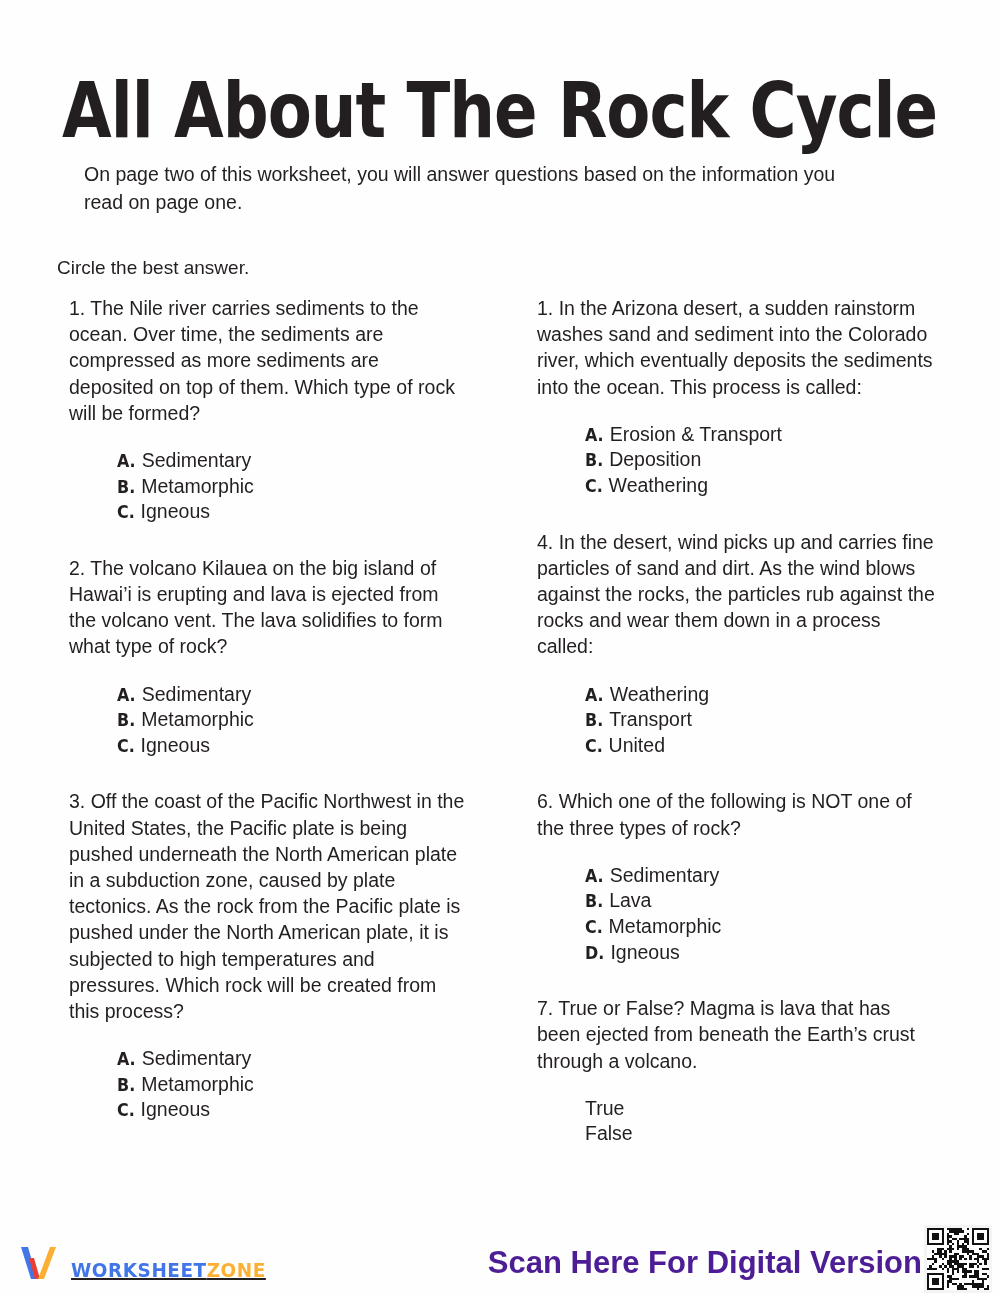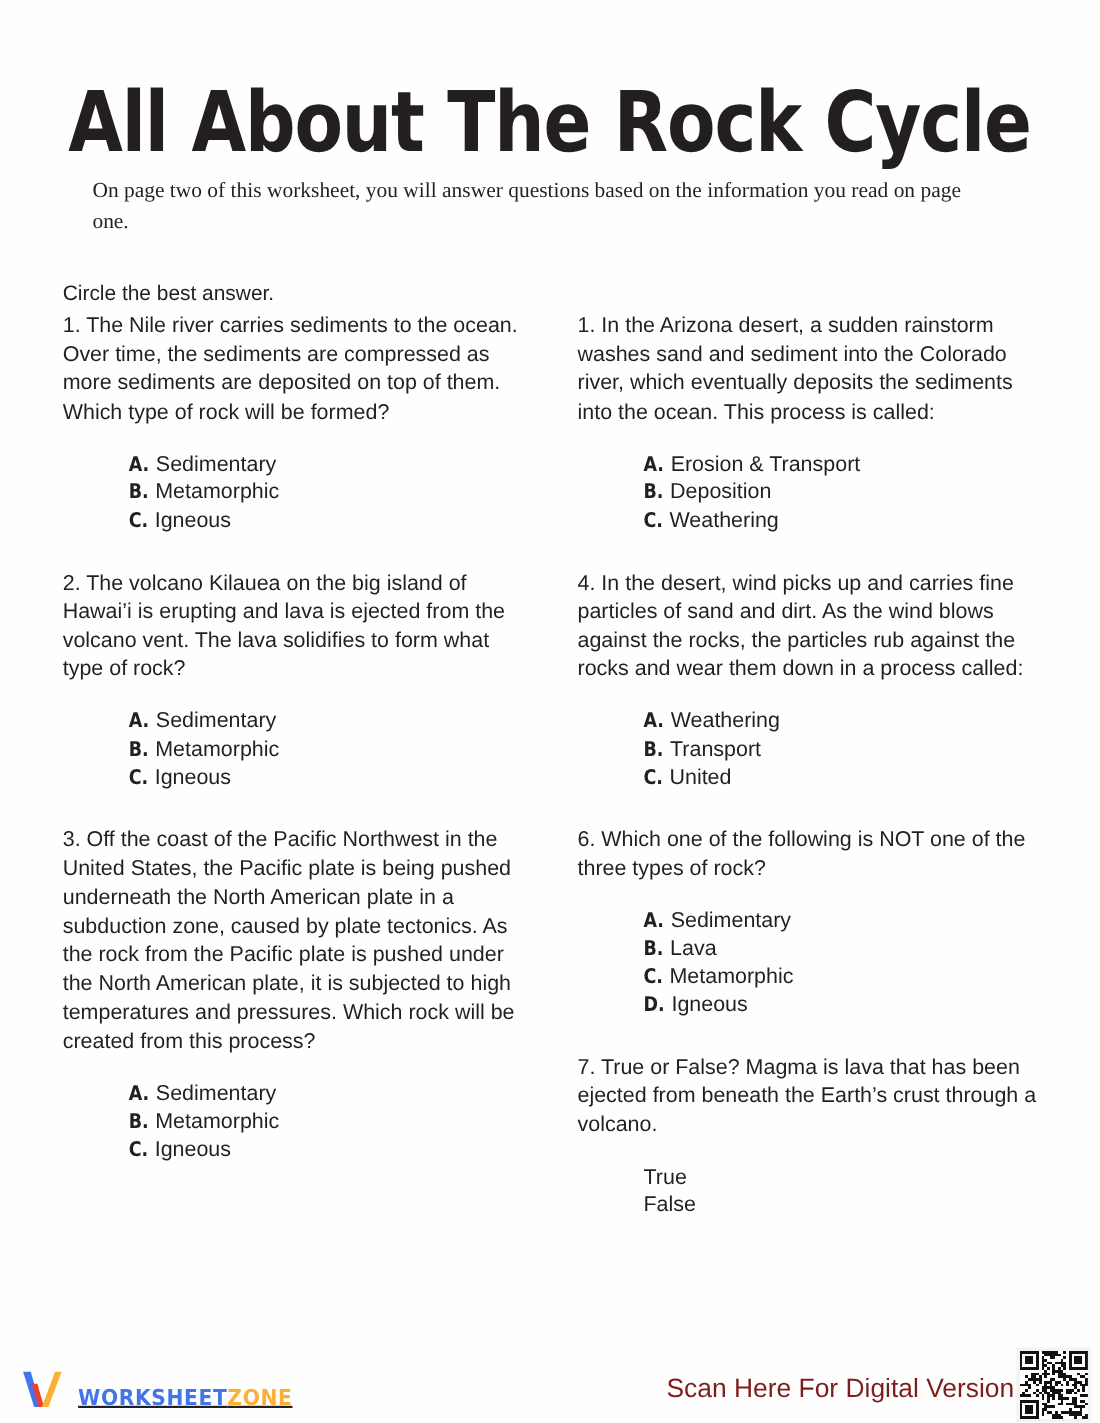--- a/index.html
+++ b/index.html
@@ -43,21 +43,20 @@
   
   .intro {
     position: absolute;
     left: 84px;
     top: 140px;
     width: 790px;
     font-size: 19.5px;
     line-height: 28px;
     font-weight: 400;
     color: #231f20;
-    font-family: Liberation Serif, serif;
   }
 
   .instruction {
     position: absolute;
     left: 57px;
     top: 236px;
     font-size: 19px;
     line-height: 26px;
     font-weight: 400;
     color: #231f20;
@@ -71,21 +70,21 @@
   .col-left  { left: 57px;  width: 420px; }
   .col-right { left: 525px; width: 425px; }
 
   .question-block { margin-bottom: 22px; }
 
   .q-text {
     font-size: 19.5px;
     line-height: 26.2px;
     font-weight: 500;
     color: #231f20;
-    margin: 0;
+    margin: 12px;
   }
 
   .options {
     list-style: none;
     margin: 22px 0 0 0;
     padding: 0 0 0 60px;
   }
   .option {
     font-size: 19.5px;
     line-height: 25.6px;
@@ -135,24 +134,24 @@
     transform-origin: left center;
     white-space: nowrap;
   }
   .brand-worksheet { color: #4275e8; }
   .brand-zone { color: #fbb034; }
 
   .scan {
     position: absolute;
     right: 78px;
     top: 30px;
-    font-size: 24px;
+    font-size: 31px;
     line-height: 34px;
-    font-weight: 400;
-    color: #7f1d1d;
+    font-weight: 700;
+    color: #4c1d95;
     white-space: nowrap;
   }
 
   .qr {
     position: absolute;
     right: 8px;
     top: 9px;
     width: 68px;
     height: 68px;
     background: #f4f4f4;

